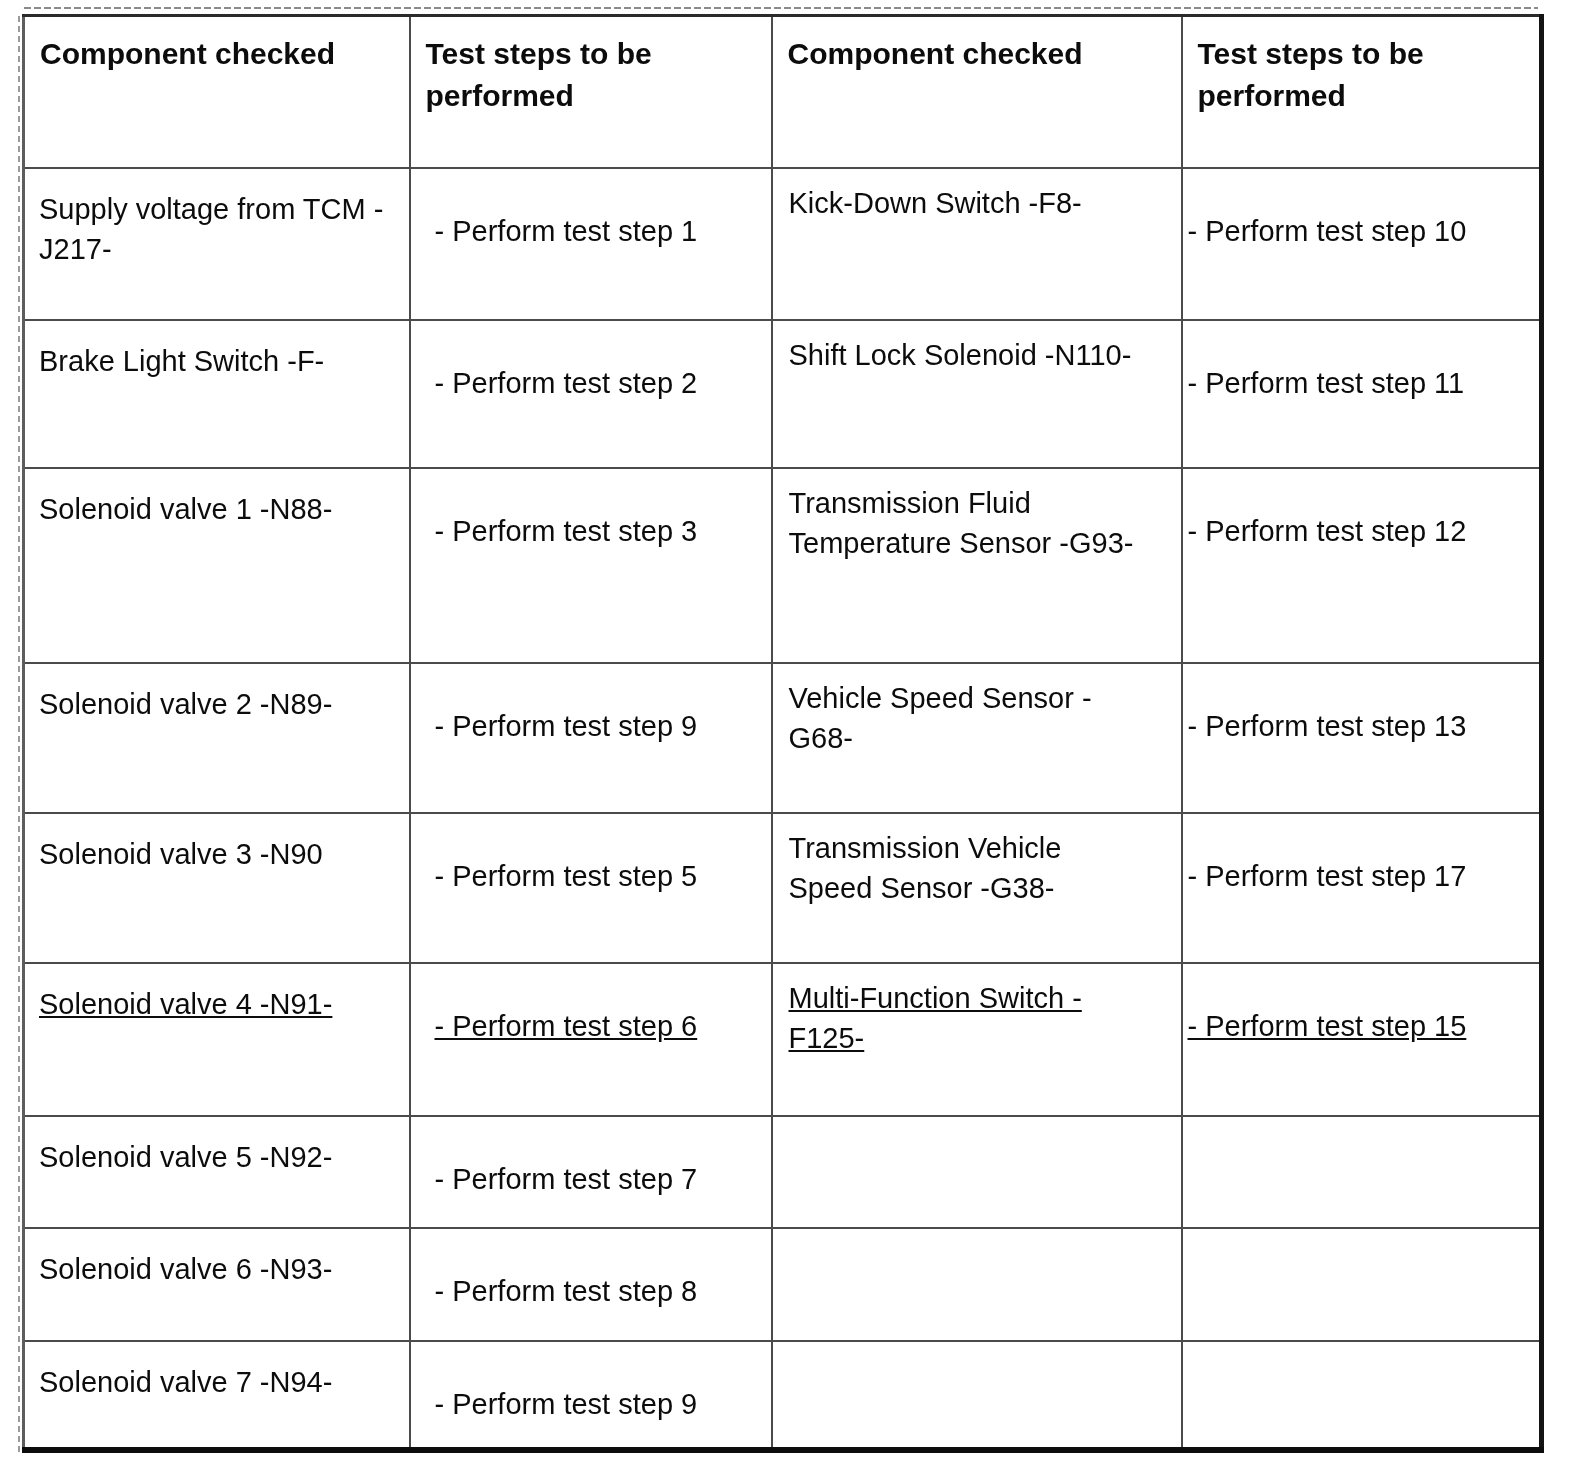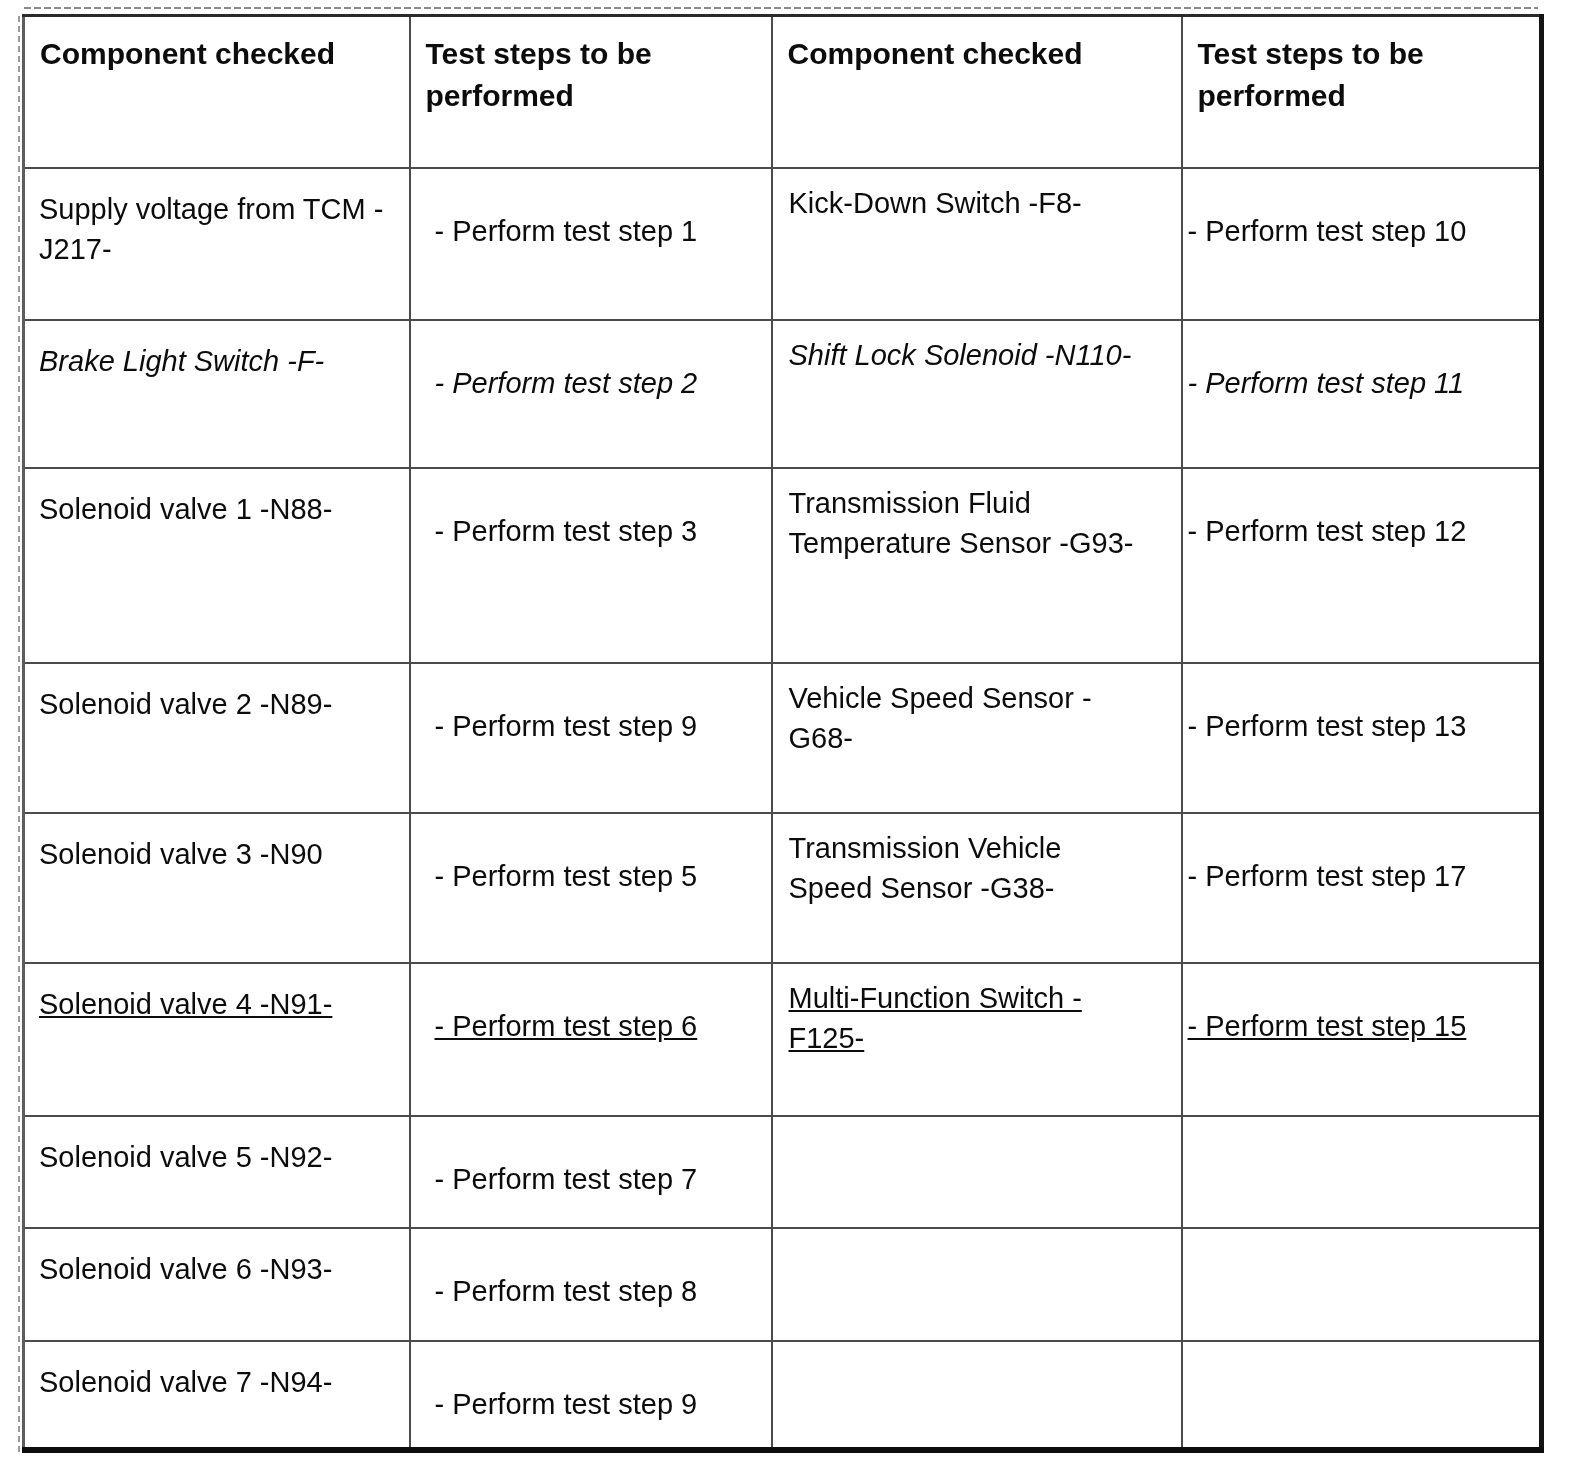--- a/index.html
+++ b/index.html
@@ -58,21 +58,21 @@
 
   td.col1 { padding: 20px 10px 0 14px; }
   td.col2 { padding: 42px 16px 0 24px; }
   td.col3 { padding: 14px 34px 0 16px; }
   td.col4 { padding: 42px 6px 0 5px; }
   th.col2, th.col4 { padding-right: 51px; }
 
   
   tr.rh  { height: 152px; }
   tr.r1  { height: 152px; }
-  tr.r2  { height: 148px; font-style: italic; }
+  tr.r2  { height: 148px; }
   tr.r3  { height: 195px; }
   tr.r4  { height: 150px; }
   tr.r5  { height: 150px; }
   tr.r6  { height: 153px; text-decoration: underline; }
   tr.r7  { height: 112px; }
   tr.r8  { height: 113px; }
   tr.r9  { height: 109px; }
 
   
   .scan-top-line {

